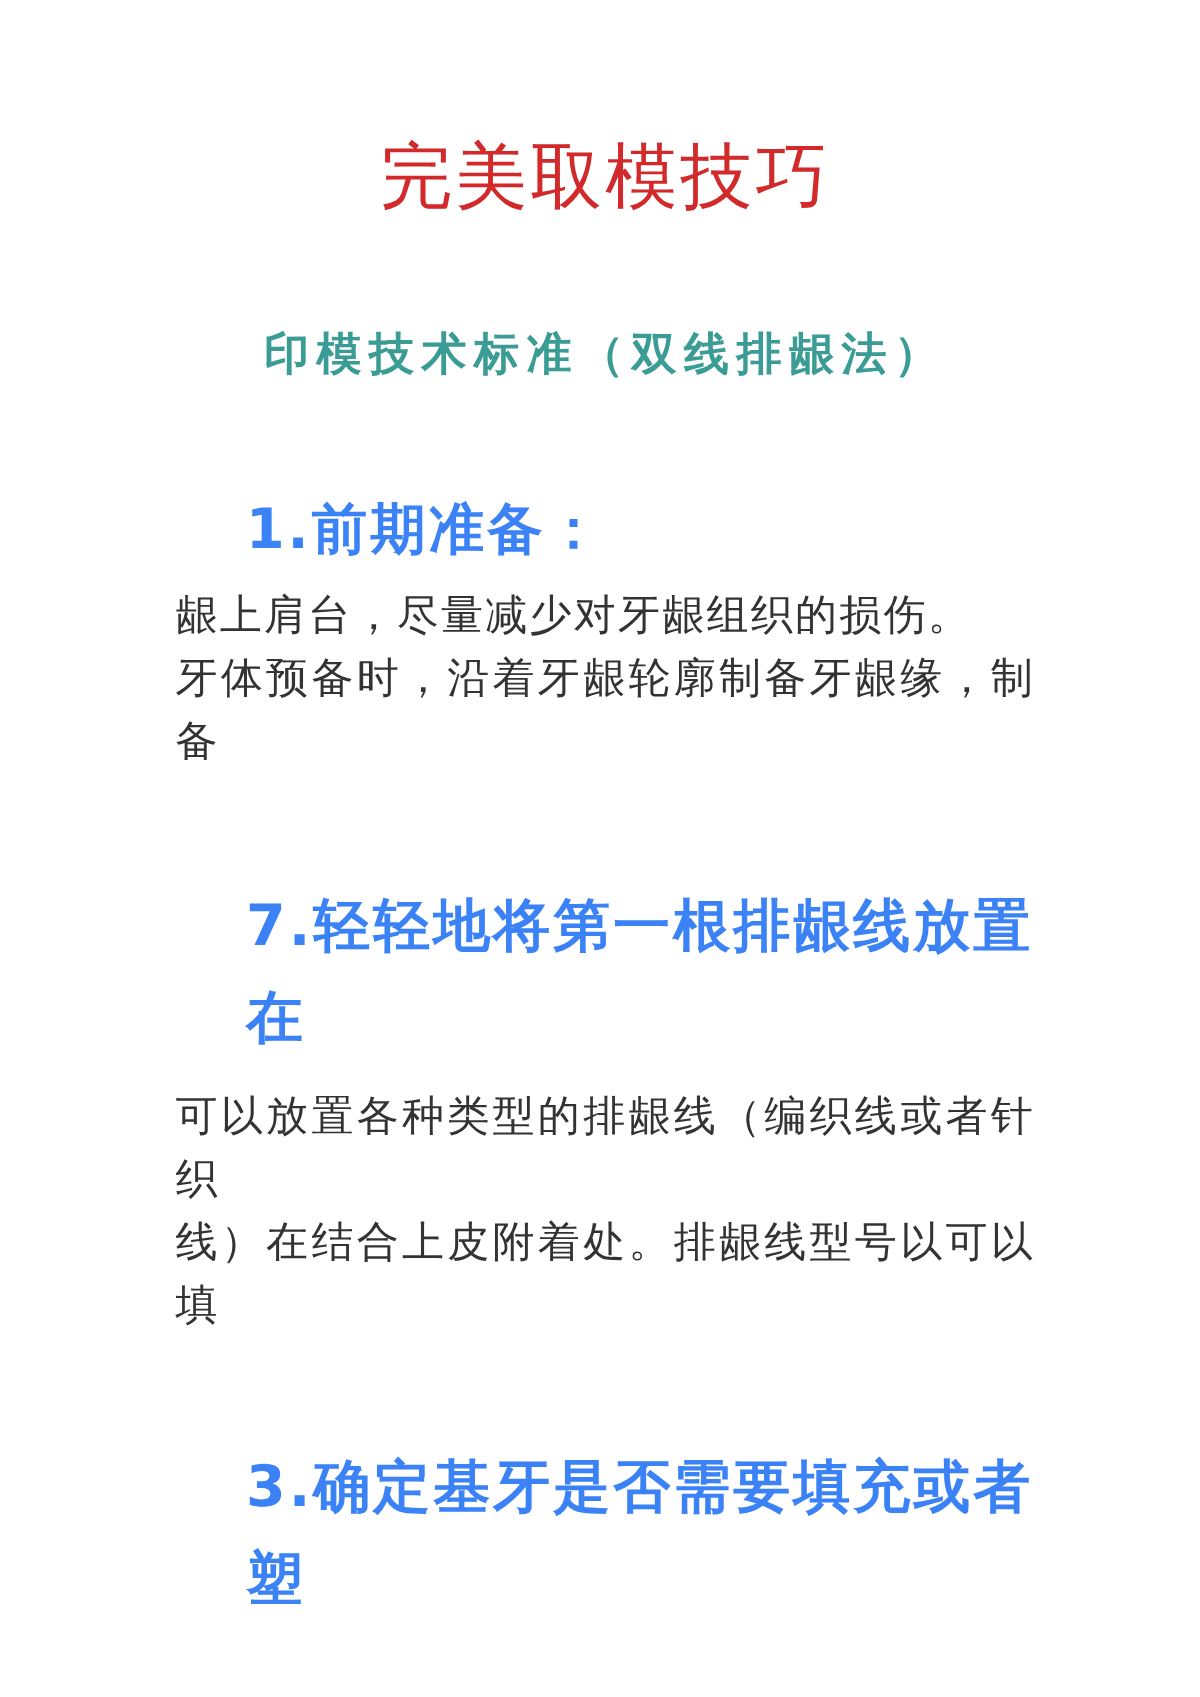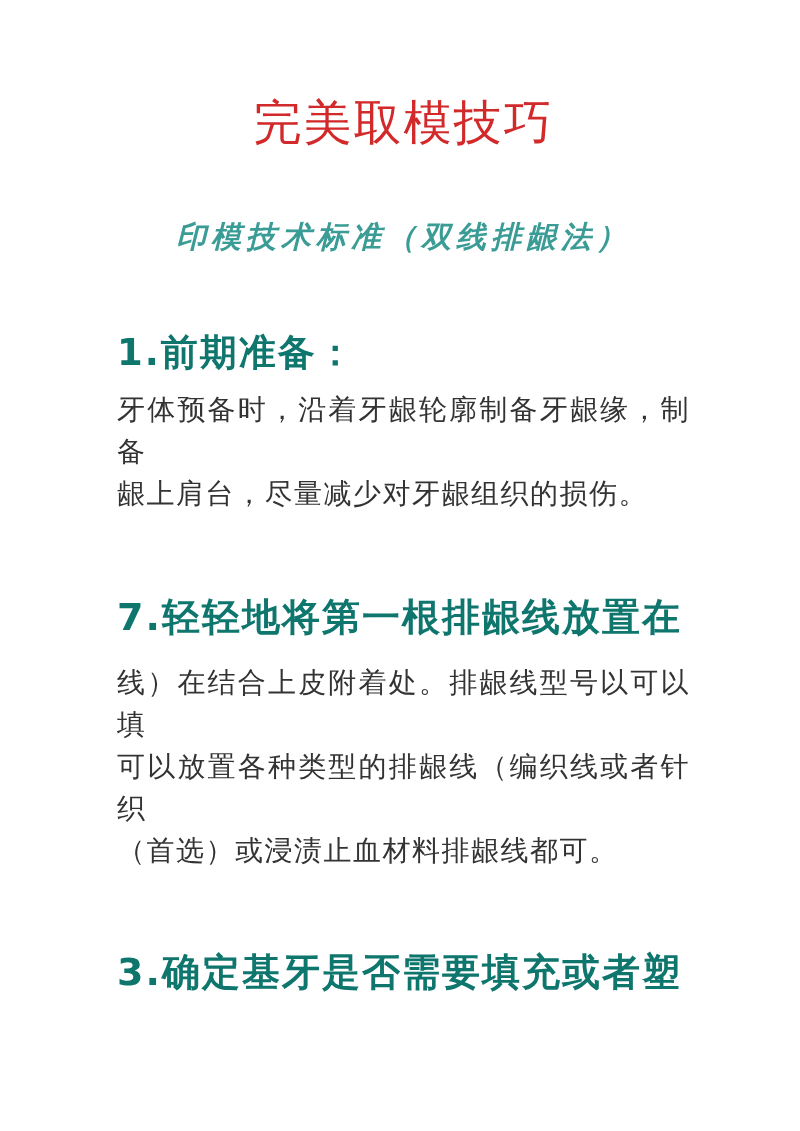--- a/index.html
+++ b/index.html
@@ -14,47 +14,47 @@
     font-family: "DejaVu Serif", "Liberation Serif", serif;
     color: #333333;
   }
   .page {
     width: 573px;
     padding: 0 110px 0 117px;
   }
   .doc-title {
     margin: 95px 0 0 0;
     text-align: center;
-    font-family: Liberation Serif, serif;
+    font-family: Liberation Mono, monospace;
     font-weight: 400;
     font-size: 48px;
     line-height: 1.15;
     letter-spacing: 2px;
     color: #d2292b;
   }
   .doc-subtitle {
     margin: 70px 0 0 0;
     text-align: center;
     font-family: "DejaVu Sans", "Liberation Sans", sans-serif;
     font-weight: 700;
     font-size: 30px;
     line-height: 1.1;
     letter-spacing: 5px;
     color: #3a9c95;
-    font-style: italic;
   }
   .section {
     margin: 0;
   }
   .sec-heading {
     font-family: "DejaVu Sans", "Liberation Sans", sans-serif;
     font-weight: 700;
     font-size: 38px;
-    color: #0f766e;
+    color: #3b82f6;
     letter-spacing: 2px;
+    margin-left: 47px;
   }
   .sec-heading .h-line {
     line-height: 61px;
   }
   .section-1 .sec-heading {
     margin-top: 78px;
     font-size: 37px;
   }
   .section-1 .sec-heading .h-line {
     line-height: 44px;
@@ -87,33 +87,32 @@
 
   <h1 class="doc-title">完美取模技巧</h1>
 
   <h2 class="doc-subtitle">印模技术标准（双线排龈法）</h2>
 
   <div class="section section-1">
     <div class="sec-heading">
       <div class="h-line">1.前期准备：</div>
     </div>
     <div class="sec-body">
+      <div class="body-line last">龈上肩台，尽量减少对牙龈组织的损伤。</div>
       <div class="body-line">牙体预备时，沿着牙龈轮廓制备牙龈缘，制备</div>
-      <div class="body-line last">龈上肩台，尽量减少对牙龈组织的损伤。</div>
     </div>
   </div>
 
   <div class="section section-2">
     <div class="sec-heading">
       <div class="h-line">7.轻轻地将第一根排龈线放置在</div>
     </div>
     <div class="sec-body">
+      <div class="body-line">可以放置各种类型的排龈线（编织线或者针织</div>
       <div class="body-line">线）在结合上皮附着处。排龈线型号以可以填</div>
-      <div class="body-line">可以放置各种类型的排龈线（编织线或者针织</div>
-      <div class="body-line last">（首选）或浸渍止血材料排龈线都可。</div>
     </div>
   </div>
 
   <div class="section section-3">
     <div class="sec-heading">
       <div class="h-line">3.确定基牙是否需要填充或者塑</div>
 
     </div>
   </div>
 

